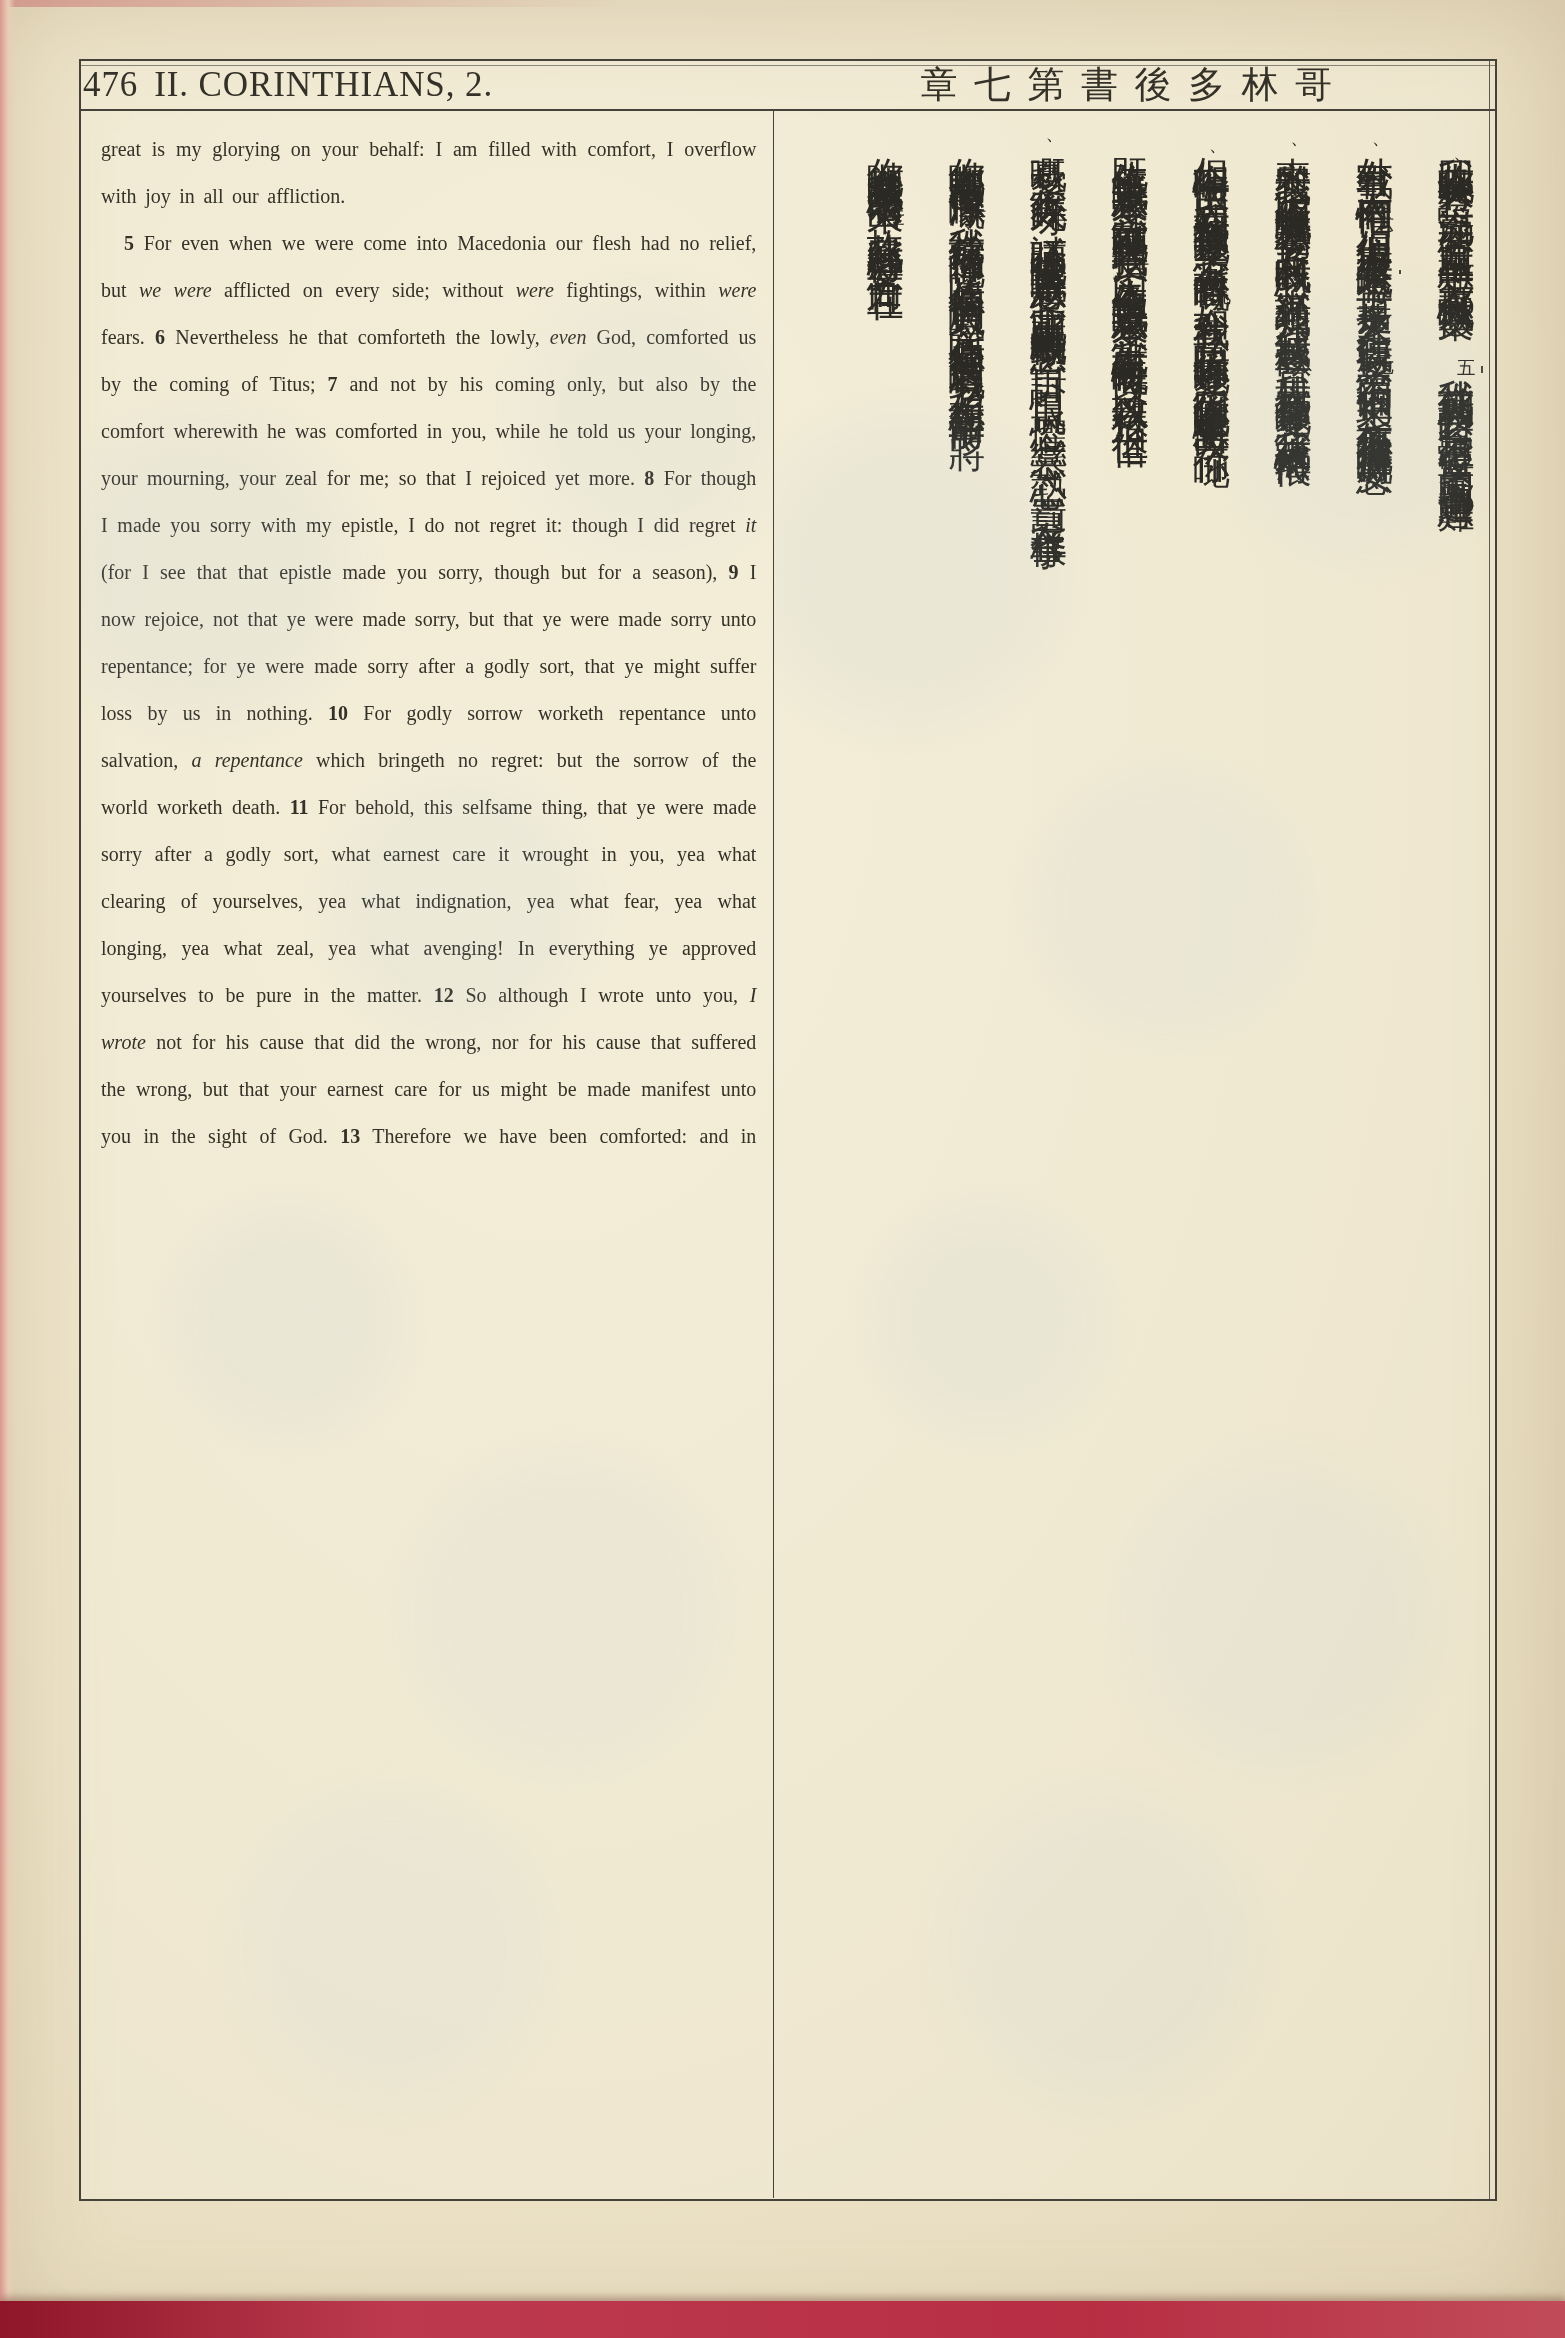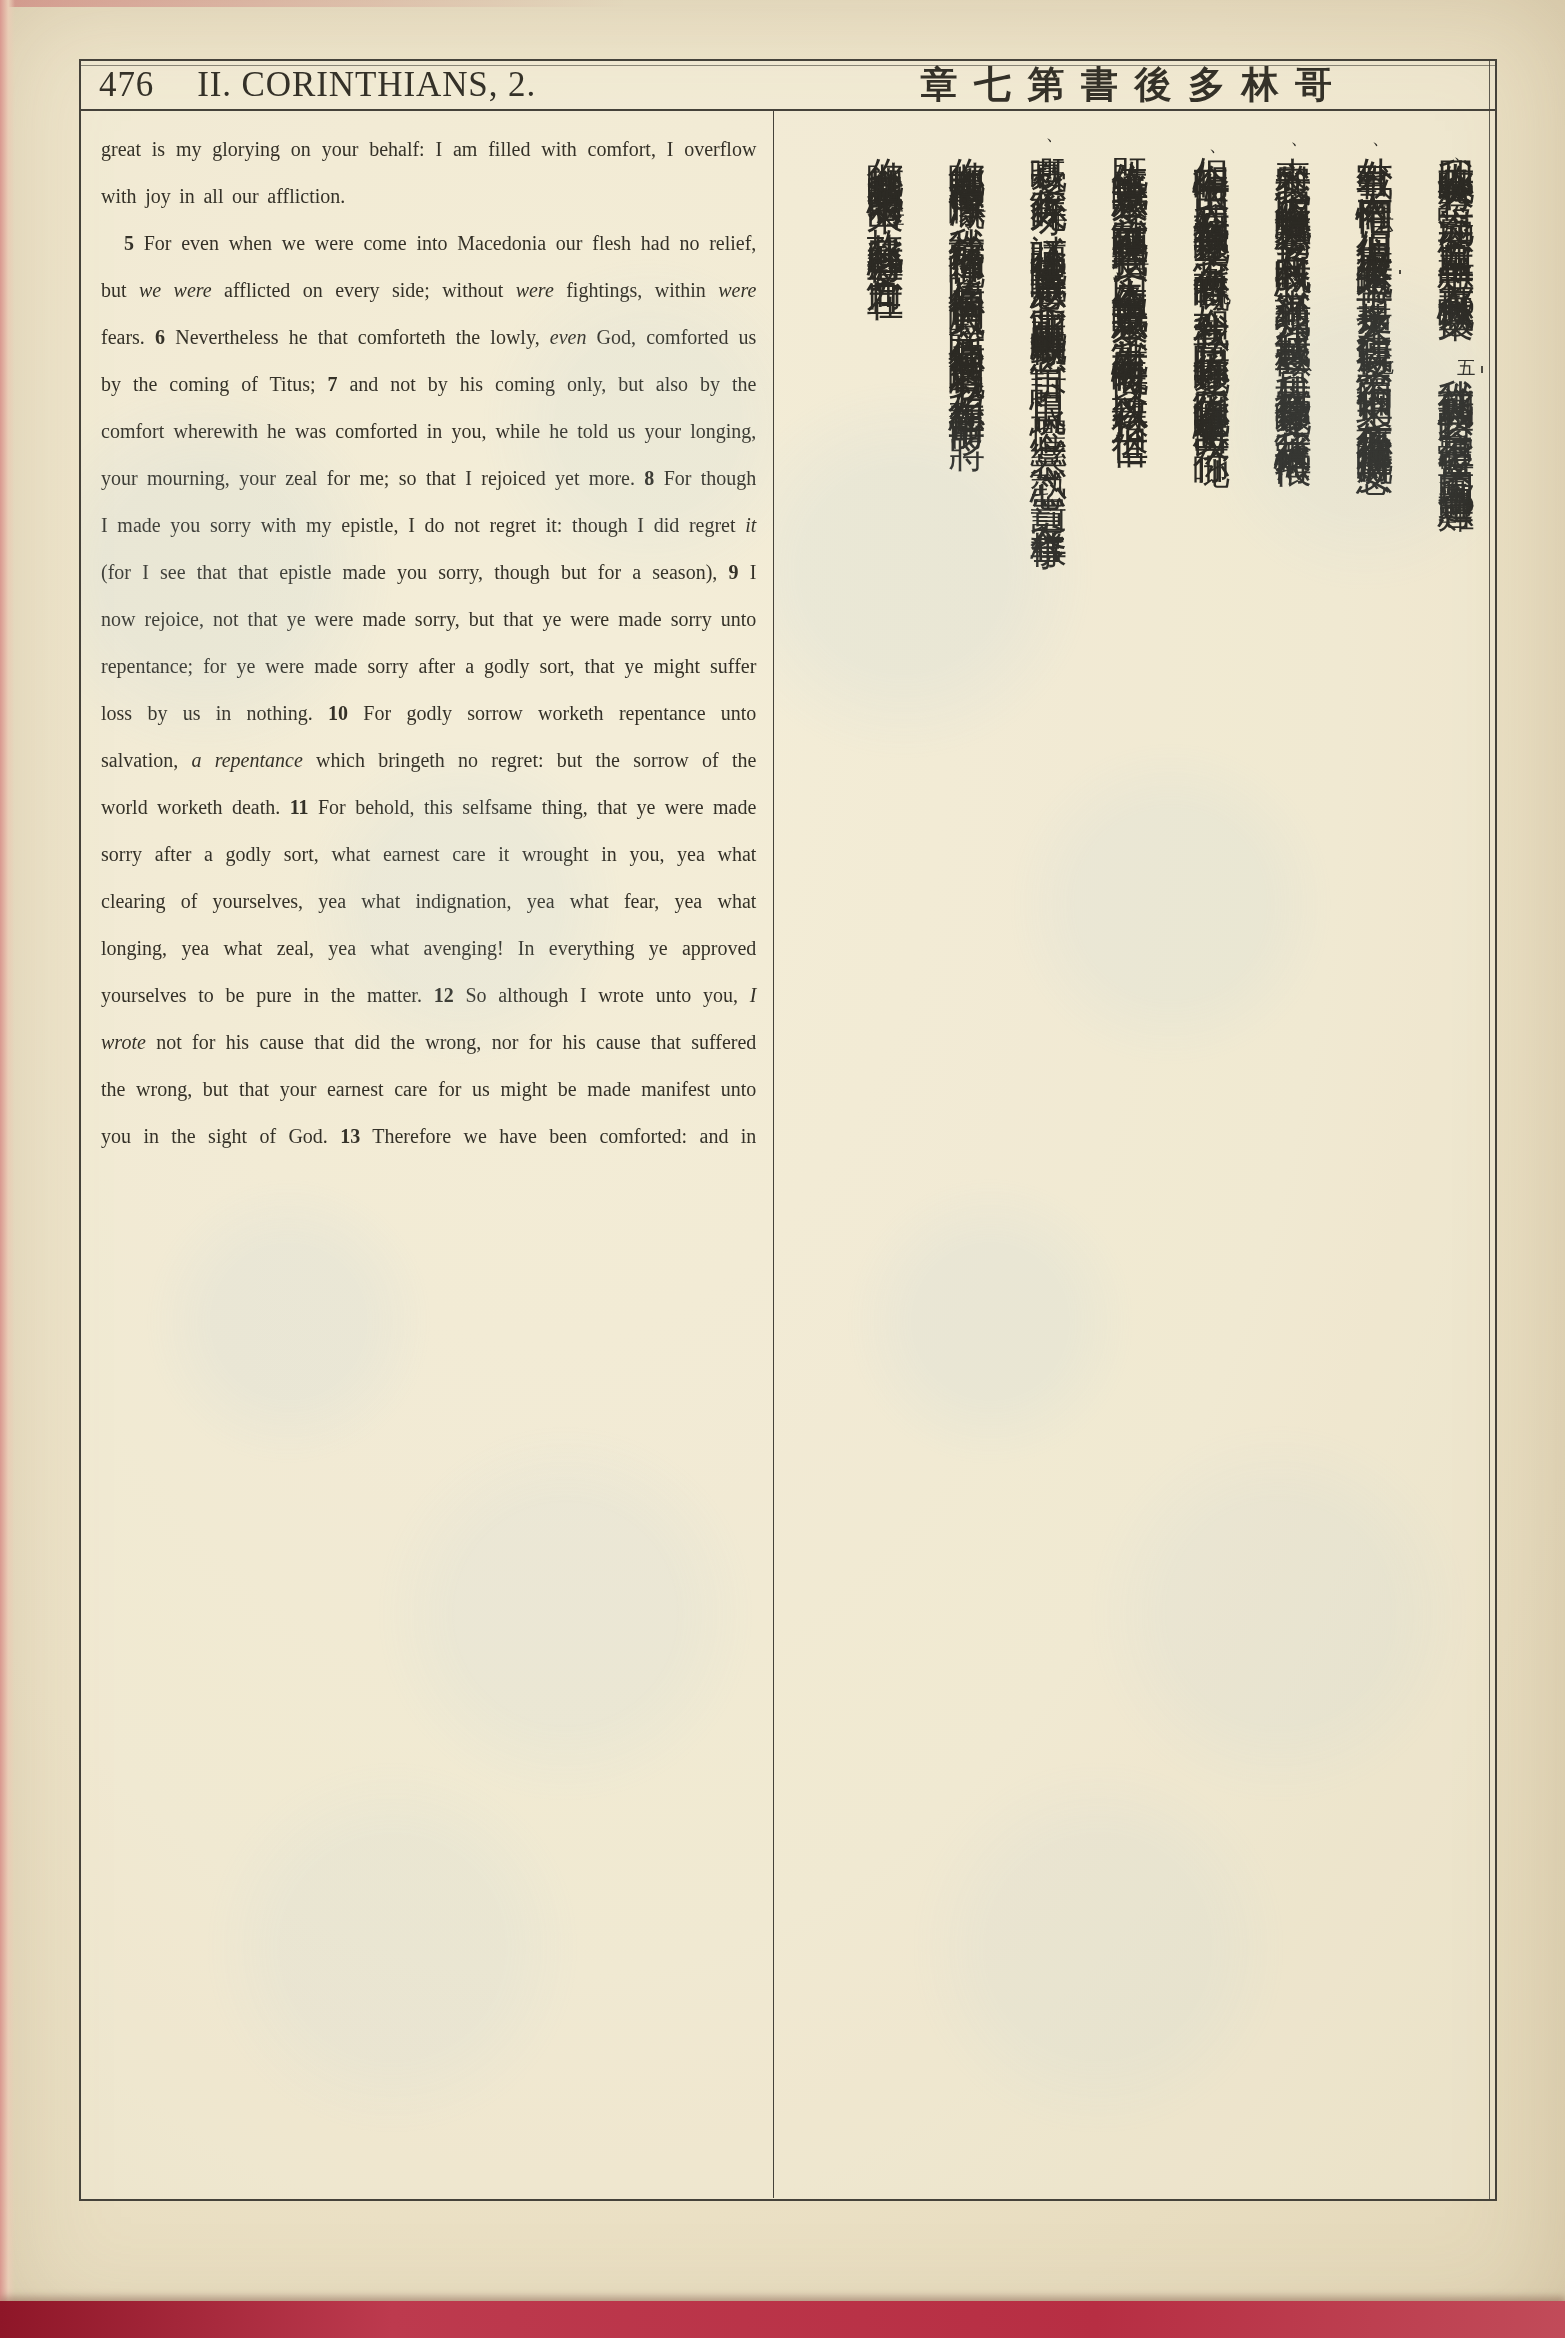--- a/index.html
+++ b/index.html
@@ -19,24 +19,24 @@
   .cover-bottom{position:absolute;left:0;right:0;bottom:0;height:37px;
         background:linear-gradient(90deg,#8e1628 0%,#bd3a4e 25%,#b72e43 70%,#c14b59 100%);
         box-shadow:0 -3.7px 7.3px rgba(90,40,30,.35);}
 
   .frame{position:absolute;left:79px;top:59px;width:1418px;height:2142px;
         border:2.8px solid var(--frame);box-sizing:border-box;background:rgba(252,250,240,.25);}
   .frame::after{content:"";position:absolute;top:0;bottom:0;right:4.6px;width:1.8px;background:var(--frame);opacity:.85;}
   .frame::before{content:"";position:absolute;left:0;right:0;top:3.7px;height:0.9px;background:var(--frame);opacity:.6;}
 
   .hdr{display:flex;height:48px;border-bottom:2.8px solid var(--frame);align-items:center;}
-  .hdr-left{width:49%;box-sizing:border-box;padding-left:18px;font-size:35px;letter-spacing:0.9px;
-        display:flex;gap:43px;align-items:baseline;}
+  .hdr-left{width:49%;box-sizing:border-box;padding-left:2px;font-size:35px;letter-spacing:0.9px;
+        display:flex;gap:16px;align-items:baseline;}
   .hdr-right{flex:1;text-align:center;font-size:37px;letter-spacing:16.5px;
-        font-family:"DejaVu Sans","Liberation Sans",sans-serif;font-weight:700;}
+        font-family:"DejaVu Sans","Liberation Sans",sans-serif;font-weight:400;}
   .body{display:flex;height:calc(100% - 51px);box-sizing:border-box;}
 
   .col-en{width:49%;box-sizing:border-box;border-right:1.8px solid var(--frame);
         padding:14.7px 16.5px 7.3px 20px;font-size:20px;line-height:47px;
         text-align:justify;word-spacing:.18em;position:relative;}
   .col-en p{margin:0;}
   .col-en p.p2{text-indent:1.15em;text-align-last:justify;}
   .vb{font-weight:bold;}
   .it{font-style:italic;}
 

